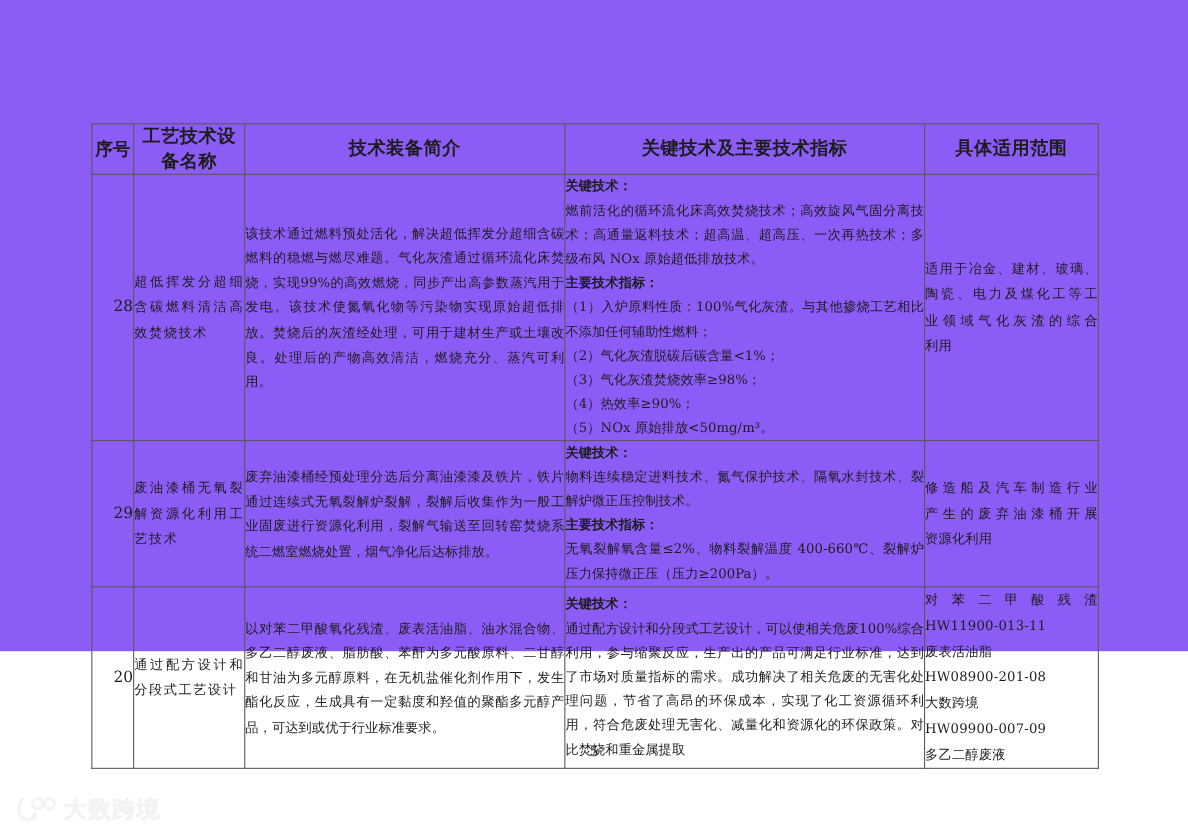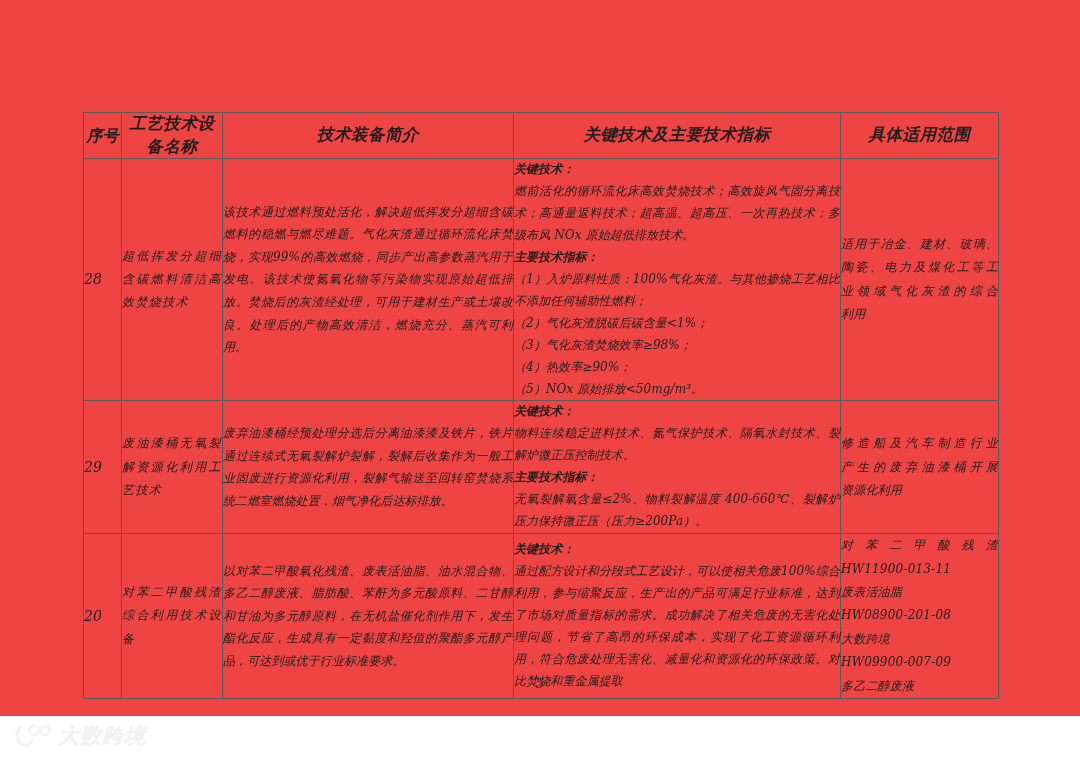--- a/index.html
+++ b/index.html
@@ -12,23 +12,22 @@
     background: #ffffff;
     font-family: "DejaVu Sans", "Liberation Sans", sans-serif;
     overflow: hidden;
     position: relative;
   }
 
   #page {
     position: absolute;
     left: 0; top: 0;
     width: 1080px;
-    height: 716px;
-    background: #ef4444;
-    font-style: italic;
+    height: 592px;
+    background: #8b5cf6;
   }
 
   
   #doc-table {
     position: absolute;
     left: 83px;
     top: 112px;
     width: 915px;
     border-collapse: collapse;
     table-layout: fixed;
@@ -58,21 +57,21 @@
   }
   .hdr-seq { font-size: 16px; letter-spacing: 0; }
 
   
   .cell {
     font-size: 12px;
     line-height: 1.62;
     font-family: "DejaVu Serif", "Liberation Serif", serif;
   }
   .cell-seq {
-    text-align: left;
+    text-align: right;
     font-size: 14px;
     font-family: "DejaVu Serif", "Liberation Serif", serif;
   }
   .cell-name {
     padding: 4px 7px;
     text-align: justify;
     text-align-last: left;
     letter-spacing: 1.4px;
     line-height: 1.95;
   }
@@ -198,21 +197,21 @@
         </td>
         <td class="cell cell-scope">
           <span class="scope-line spread">修造船及汽车制造行业</span>
           <span class="scope-line spread">产生的废弃油漆桶开展</span>
           <span class="scope-line">资源化利用</span>
         </td>
       </tr>
 
       <tr>
         <td class="cell cell-seq">20</td>
-        <td class="cell cell-name">对苯二甲酸残渣综合利用技术设备</td>
+        <td class="cell cell-name">通过配方设计和分段式工艺设计</td>
         <td class="cell cell-intro">以对苯二甲酸氧化残渣、废表活油脂、油水混合物、多乙二醇废液、脂肪酸、苯酐为多元酸原料、二甘醇和甘油为多元醇原料，在无机盐催化剂作用下，发生酯化反应，生成具有一定黏度和羟值的聚酯多元醇产品，可达到或优于行业标准要求。</td>
         <td class="cell cell-key">
           <span class="kt-label">关键技术：</span>
           <span class="kt-body">通过配方设计和分段式工艺设计，可以使相关危废100%综合利用，参与缩聚反应，生产出的产品可满足行业标准，达到了市场对质量指标的需求。成功解决了相关危废的无害化处理问题，节省了高昂的环保成本，实现了化工资源循环利用，符合危废处理无害化、减量化和资源化的环保政策。对比焚烧和重金属提取</span>
         </td>
         <td class="cell cell-scope cell-scope-top">
           <span class="scope-line spread">对苯二甲酸残渣</span>
           <span class="scope-line">HW11900-013-11</span>
           <span class="scope-line">废表活油脂</span>
           <span class="scope-line">HW08900-201-08</span>

